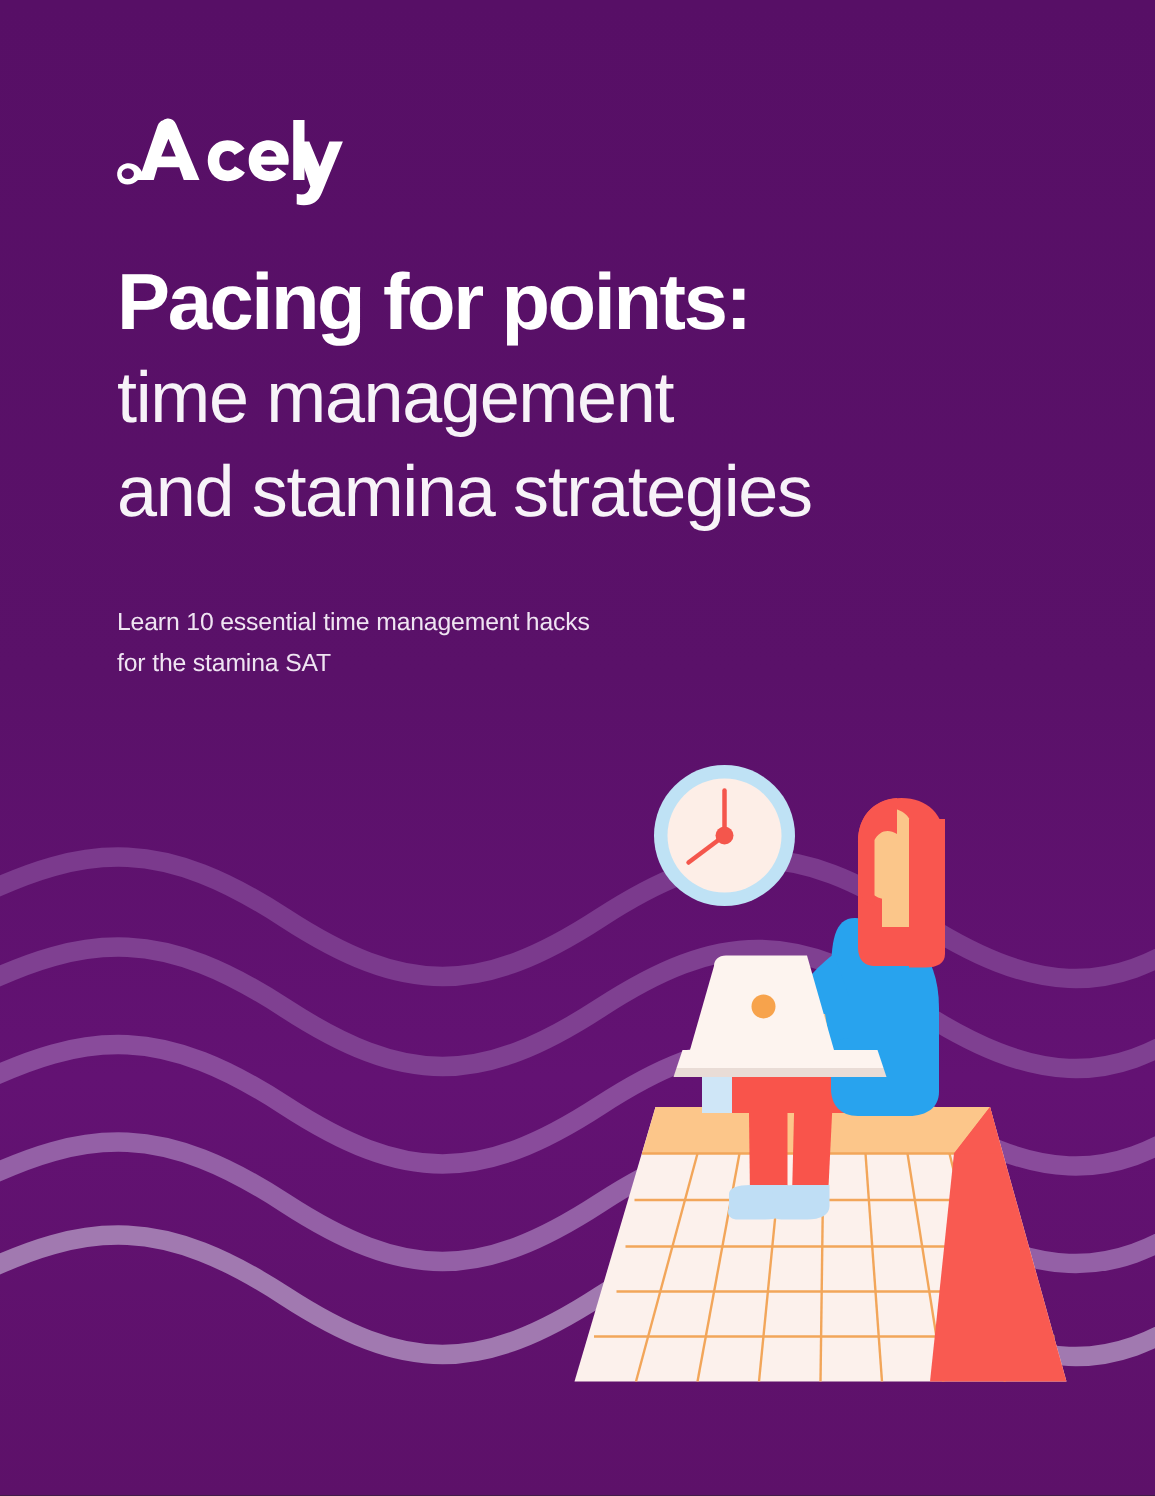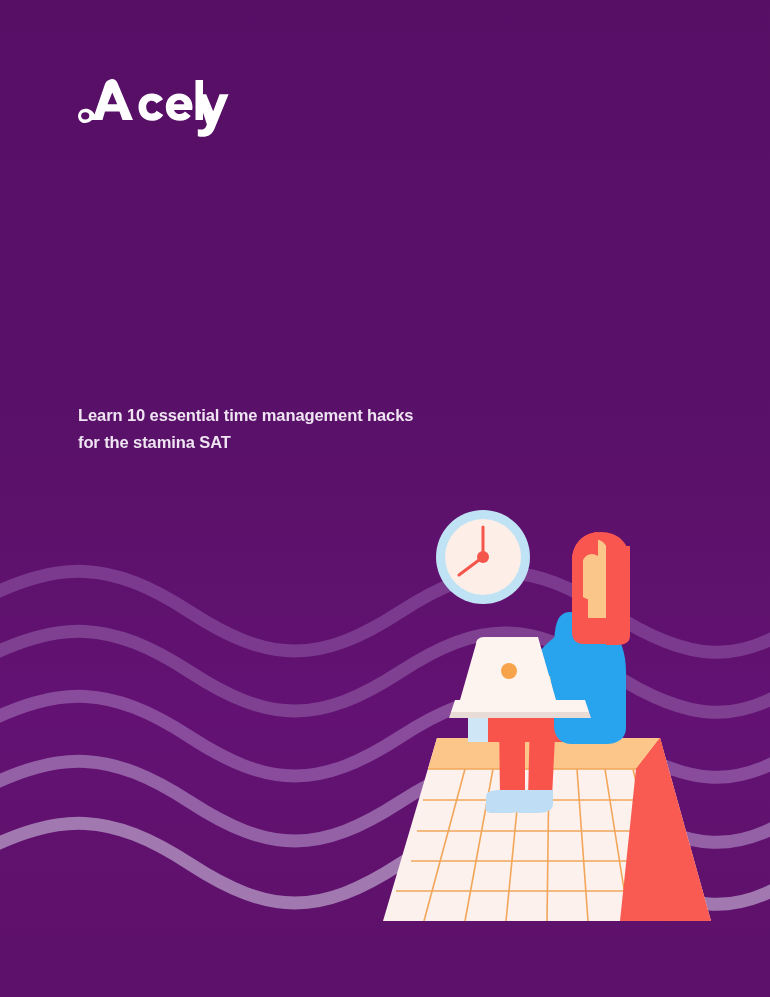--- a/index.html
+++ b/index.html
@@ -38,21 +38,21 @@
     line-height:1.14;
     margin:0;
     padding-top:8px;
     white-space:nowrap;
   }
   
   .subtitle{
     position:absolute;left:78px;top:402px;width:480px;
     color:#efe4f2;
     font-size:16.5px;
-    font-weight:700;
+    font-weight:400;
     line-height:1.65;
     letter-spacing:-0.1px;
   }
   .subtitle span{display:block;}
   
   .illustration{position:absolute;left:0;top:0;width:770px;height:997px;}
 </style>
 </head>
 <body>
 
@@ -99,20 +99,25 @@
       <text x="118" y="52" font-family="DejaVu Sans, sans-serif" font-size="0" fill="#ffffff"></text>
     </g>
   </svg>
 
   <svg style="position:absolute;left:196px;top:68px;" width="46" height="70" viewBox="0 0 46 70">
     <path fill="#ffffff" d="M1,26.3 L10.2,26.3 L17.2,43.2 L23.6,26.3 L32.6,26.3
       L18.6,60.5 C16.2,66.4 12.6,68.8 6.6,68.8 C4.8,68.8 3.2,68.6 1.8,68.2 L1.8,61.2
       C2.9,61.5 3.9,61.6 5,61.6 C7.5,61.6 9.1,60.7 10,58.5 L10.9,56.4 Z"></path>
   </svg>
 
+  <div class="title-block">
+    <h1 class="title-bold">Pacing for points:</h1>
+    <h2 class="title-light">time management</h2>
+    <h2 class="title-light">and stamina strategies</h2>
+  </div>
 
   <div class="subtitle">
     <span>Learn 10 essential time management hacks</span>
     <span>for the stamina SAT</span>
   </div>
 
   <svg class="illustration" viewBox="0 0 770 997">
 
     <g>
       <circle cx="483" cy="557" r="47" fill="#bfe2f5"></circle>

